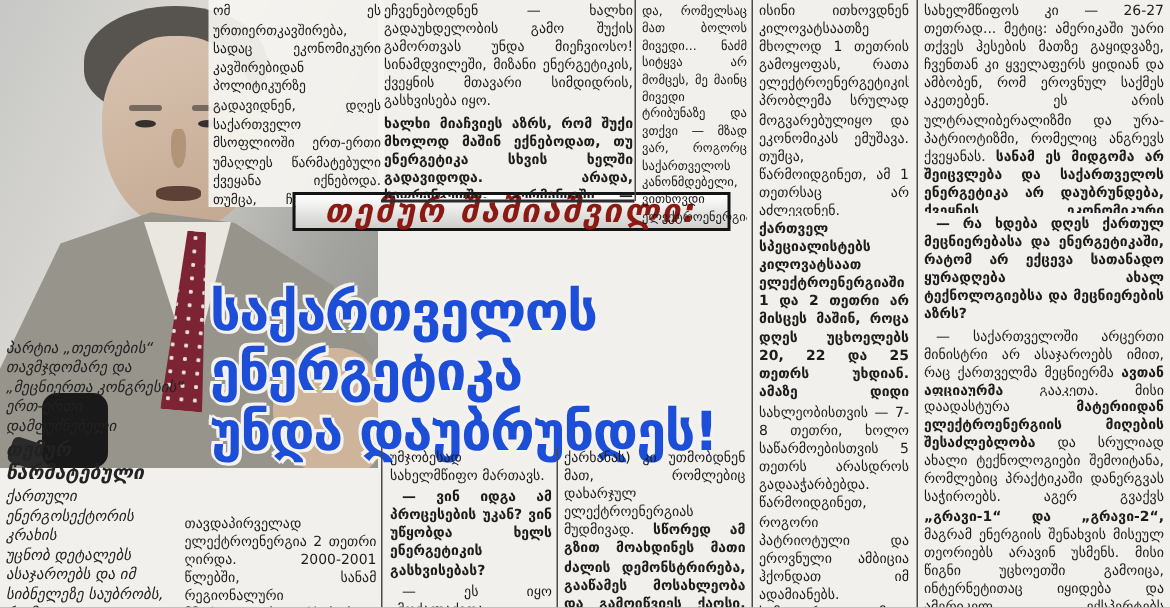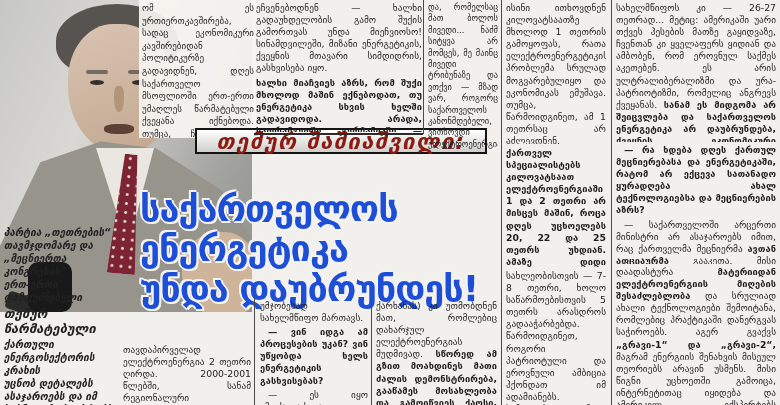--- a/index.html
+++ b/index.html
@@ -49,21 +49,21 @@
   
   .caption{position:absolute;left:4px;top:226px;width:120px;font-style:italic;
            font-size:10px;line-height:13px;color:#222;}
   .caption .name{font-size:13px;font-weight:bold;line-height:15px;margin:2px 0;}
   
   .col{position:absolute;text-align:justify;font-size:9.3px;line-height:12.1px;
        overflow:hidden;color:#1d1d1d;}
   .col p{margin:0 0 2px 0;text-indent:8px;}
   .col p.noind{text-indent:0;}
   .b{font-weight:bold;}
-  .pre{white-space:pre-line;font-weight:bold;}
+  .pre{white-space:pre-line;}
   
   .vline{position:absolute;width:1px;background:#4a4a4a;}
   .hline{position:absolute;height:2px;background:#2c2c2c;}
 </style>
 </head>
 <body>
 
 <div id="page">
 
   <div class="photo">

